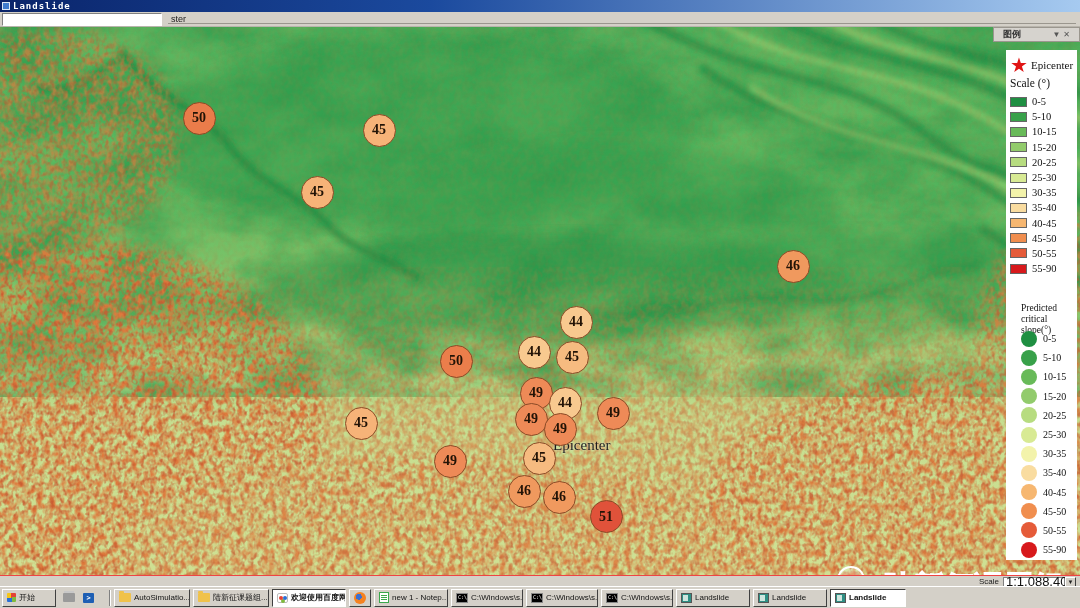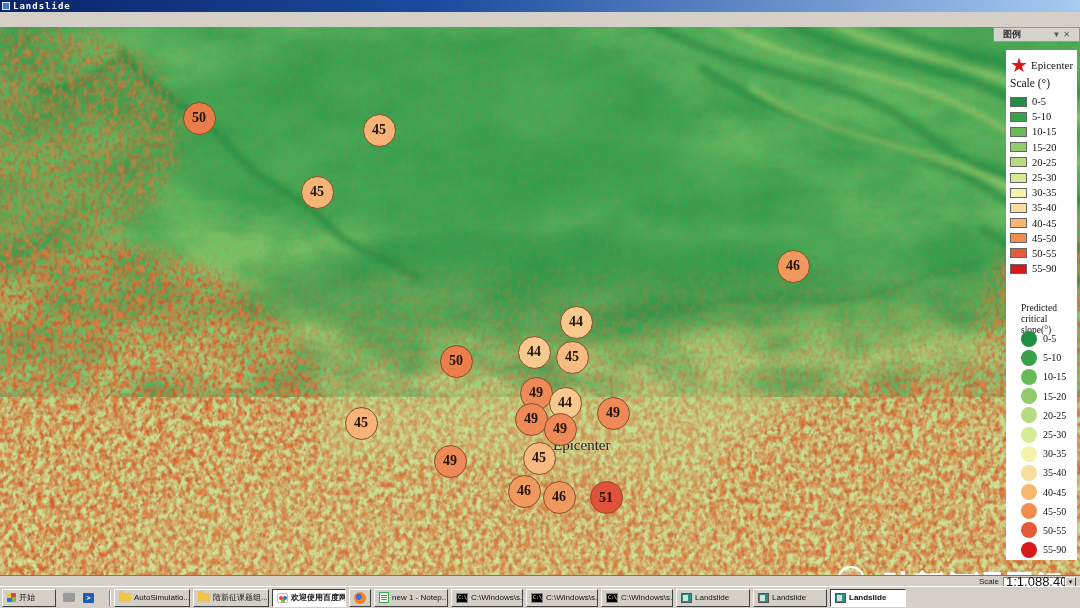--- a/index.html
+++ b/index.html
@@ -111,20 +111,25 @@
 </head>
 <body>
 
 <div class="window">
 
   <div class="titlebar">
     <div class="appicon"></div>
     <div class="title">Landslide</div>
   </div>
 
+  <div class="toolbar">
+    <input class="combo" value="" style="">
+    <div class="tbtext">ster</div>
+    <div class="tbfield"></div>
+  </div>
 
   <div class="map">
     <svg class="terrain" width="1080" height="548" viewBox="0 0 1080 548">
       <defs>
         <linearGradient id="base" x1="0" y1="0" x2="0" y2="1">
           <stop offset="0" stop-color="#58b65f"></stop>
           <stop offset="0.30" stop-color="#5eba60"></stop>
           <stop offset="0.52" stop-color="#8cc96e"></stop>
           <stop offset="0.72" stop-color="#c5de90"></stop>
           <stop offset="1" stop-color="#cfe093"></stop>
@@ -215,21 +220,21 @@
         <div class="marker" style="left: 519.5px; top: 349.5px; background: rgb(238, 138, 87);">49</div>
         <div class="marker" style="left: 548.5px; top: 359.5px; background: rgb(248, 201, 143);">44</div>
         <div class="marker" style="left: 596.5px; top: 369.5px; background: rgb(238, 138, 87);">49</div>
         <div class="marker" style="left: 514.5px; top: 375.5px; background: rgb(238, 138, 87);">49</div>
         <div class="marker" style="left: 344.5px; top: 379.5px; background: rgb(246, 179, 120);">45</div>
         <div class="marker" style="left: 543.5px; top: 385.5px; background: rgb(238, 138, 87);">49</div>
         <div class="marker" style="left: 522.5px; top: 414.5px; background: rgb(246, 187, 128);">45</div>
         <div class="marker" style="left: 433.5px; top: 417.5px; background: rgb(238, 138, 87);">49</div>
         <div class="marker" style="left: 507.5px; top: 447.5px; background: rgb(240, 153, 94);">46</div>
         <div class="marker" style="left: 542.5px; top: 453.5px; background: rgb(240, 153, 94);">46</div>
-        <div class="marker" style="left: 589.5px; top: 454px; background: rgb(224, 82, 58);">51</div>
+        <div class="marker" style="left: 589.5px; top: 473px; background: rgb(224, 82, 58);">51</div>
       </div>
 
     <div class="legend-pane">
       <div class="legend-header">
         <span class="lh-title">图例</span>
         <span class="lh-ic">▼</span>
         <span class="lh-ic">✕</span>
       </div>
 
       <div class="legend-box b1">

